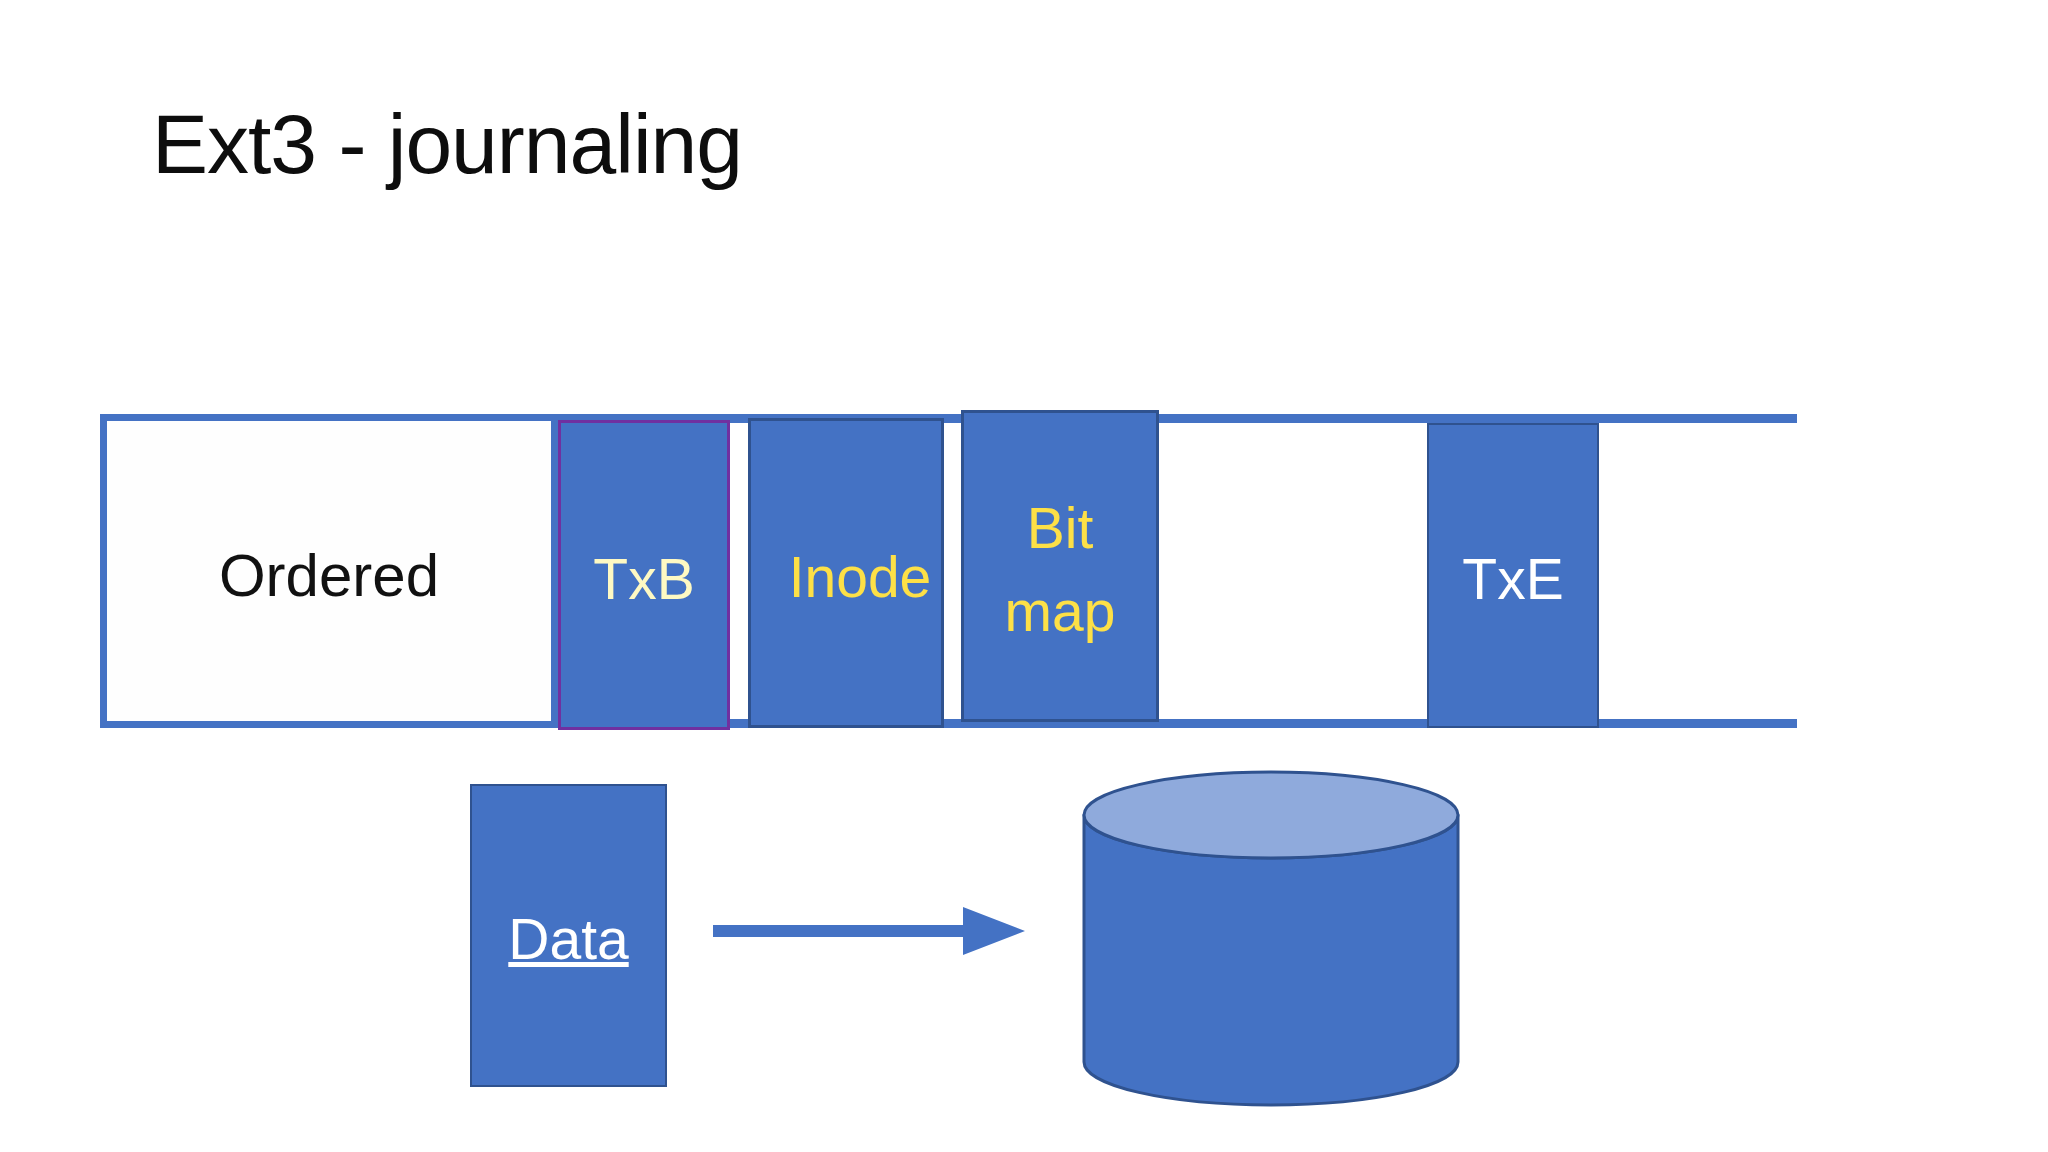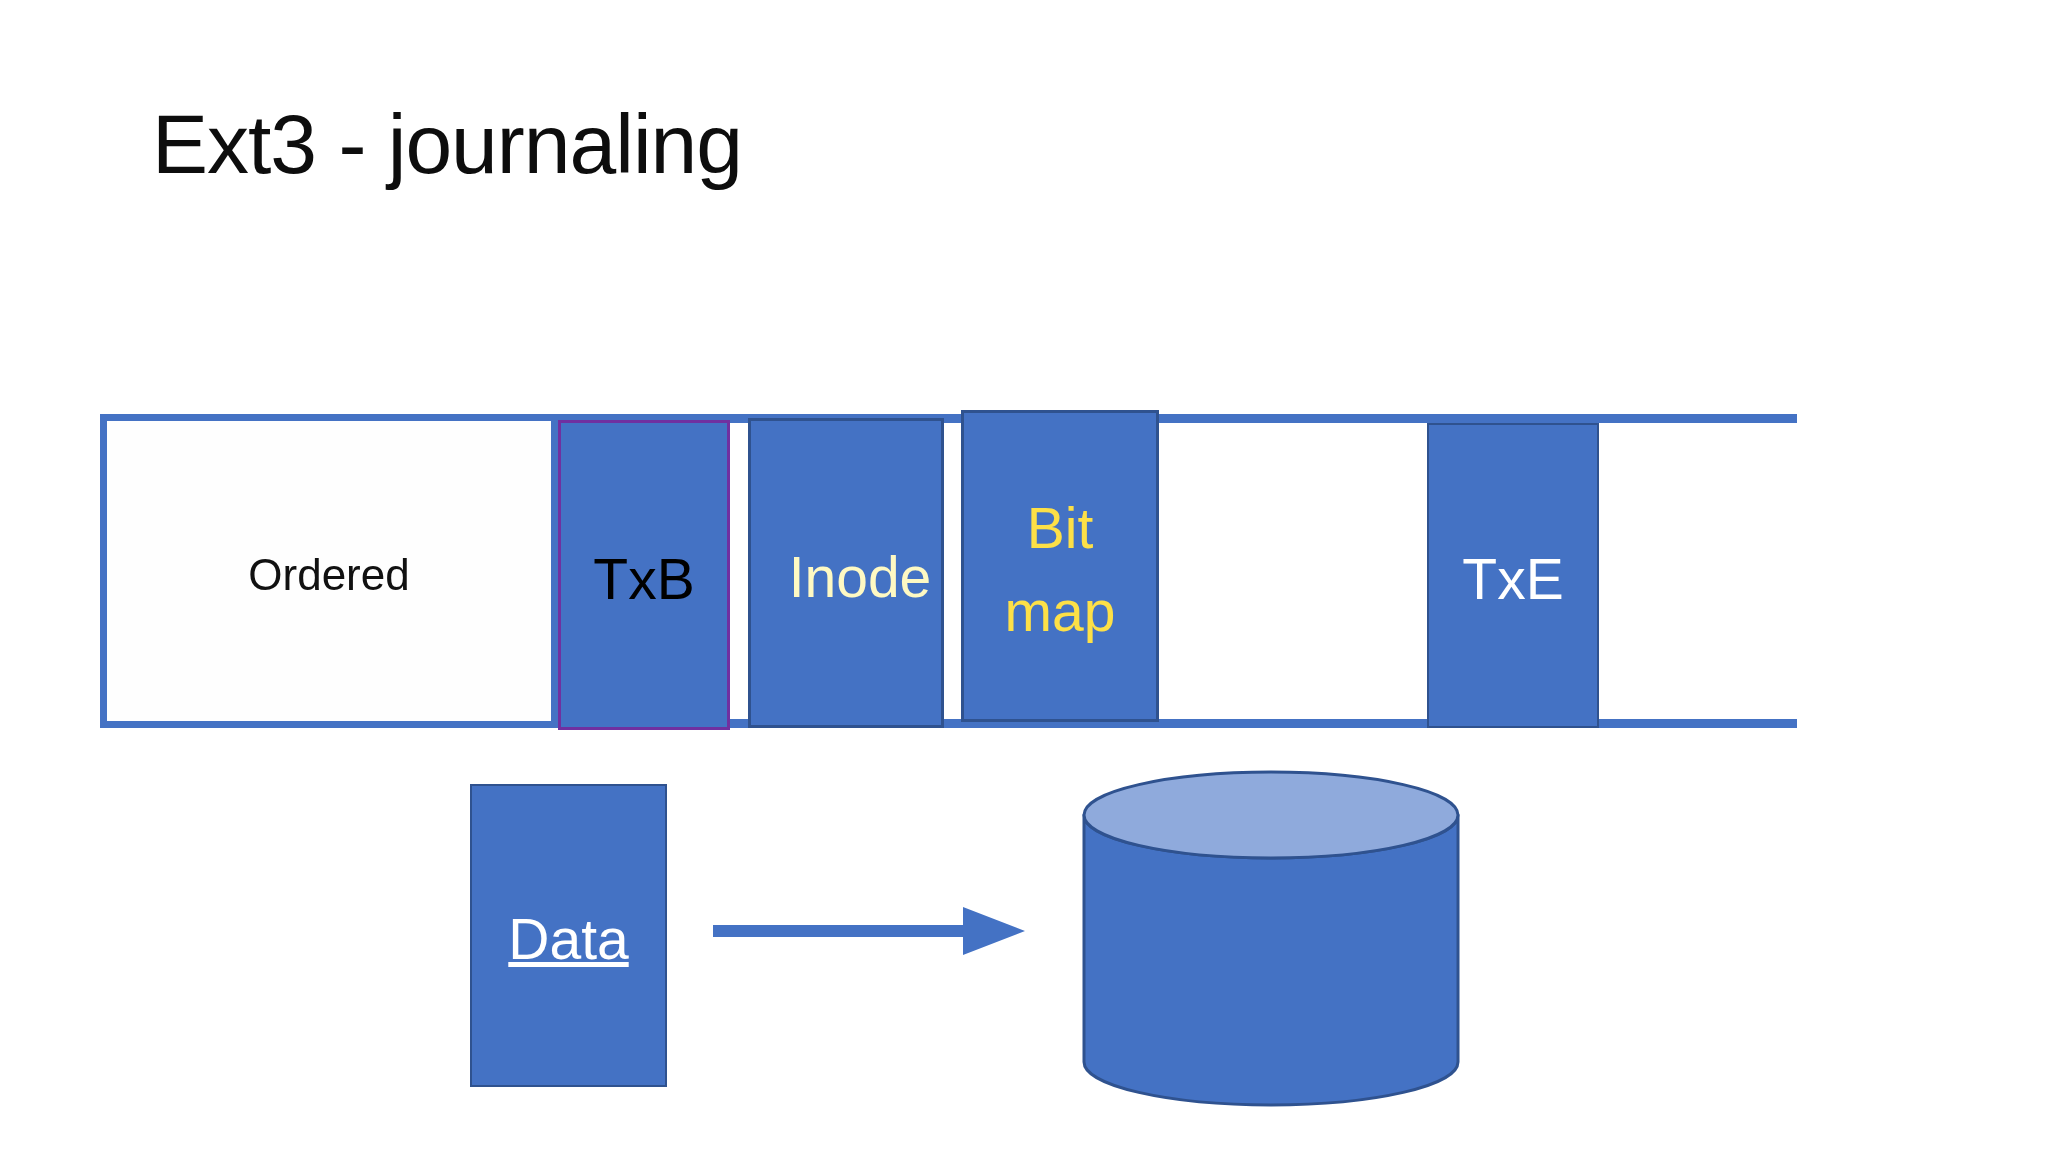--- a/index.html
+++ b/index.html
@@ -46,33 +46,33 @@
     text-align: center;
     font-size: 57px;
     line-height: 1.45;
     padding-top: 8px;
   }
   .seg-ordered {
     left: 100px; top: 414px; width: 458px; height: 314px;
     background: #fefefe;
     border: 7px solid #4472C4;
     color: #111111;
-    font-size: 44px;
+    font-size: 60px;
   }
   .seg-txb {
     left: 558px; top: 420px; width: 172px; height: 310px;
     background: #4472C4;
     border: 3px solid #7030A0;
-    color: #000000;
+    color: #fef9c3;
   }
   .seg-inode {
     left: 748px; top: 418px; width: 196px; height: 310px;
     background: #4472C4;
     border: 3px solid #2F528F;
-    color: #fef9c3;
+    color: #fde047;
     padding-left: 28px;
   }
   .seg-bitmap {
     left: 961px; top: 410px; width: 198px; height: 312px;
     background: #4472C4;
     border: 3px solid #2F528F;
     color: #fde047;
   }
   .seg-bitmap .seg-label { max-width: 150px; }
   .seg-txe {

